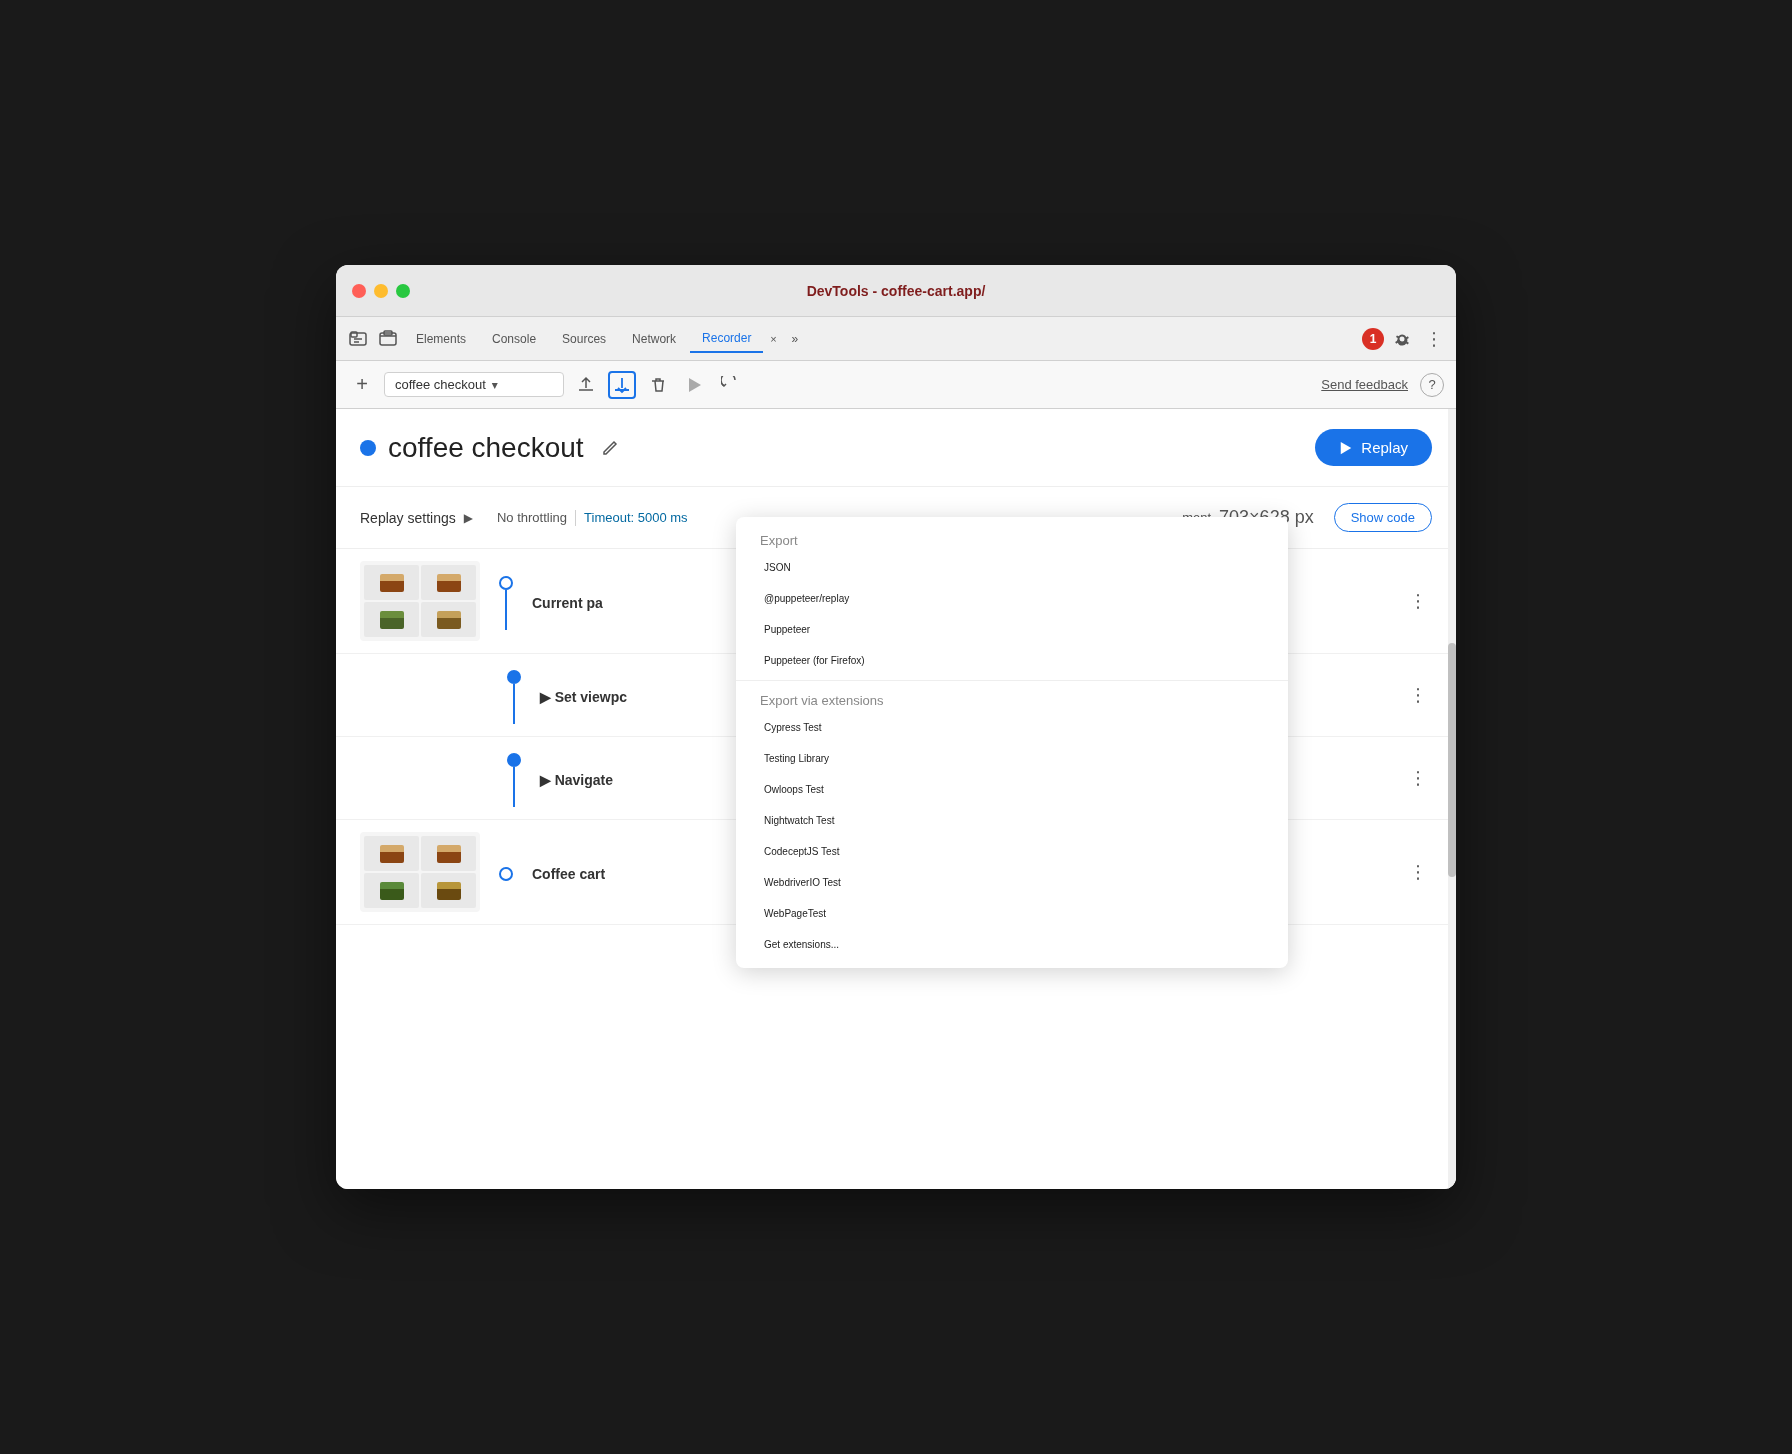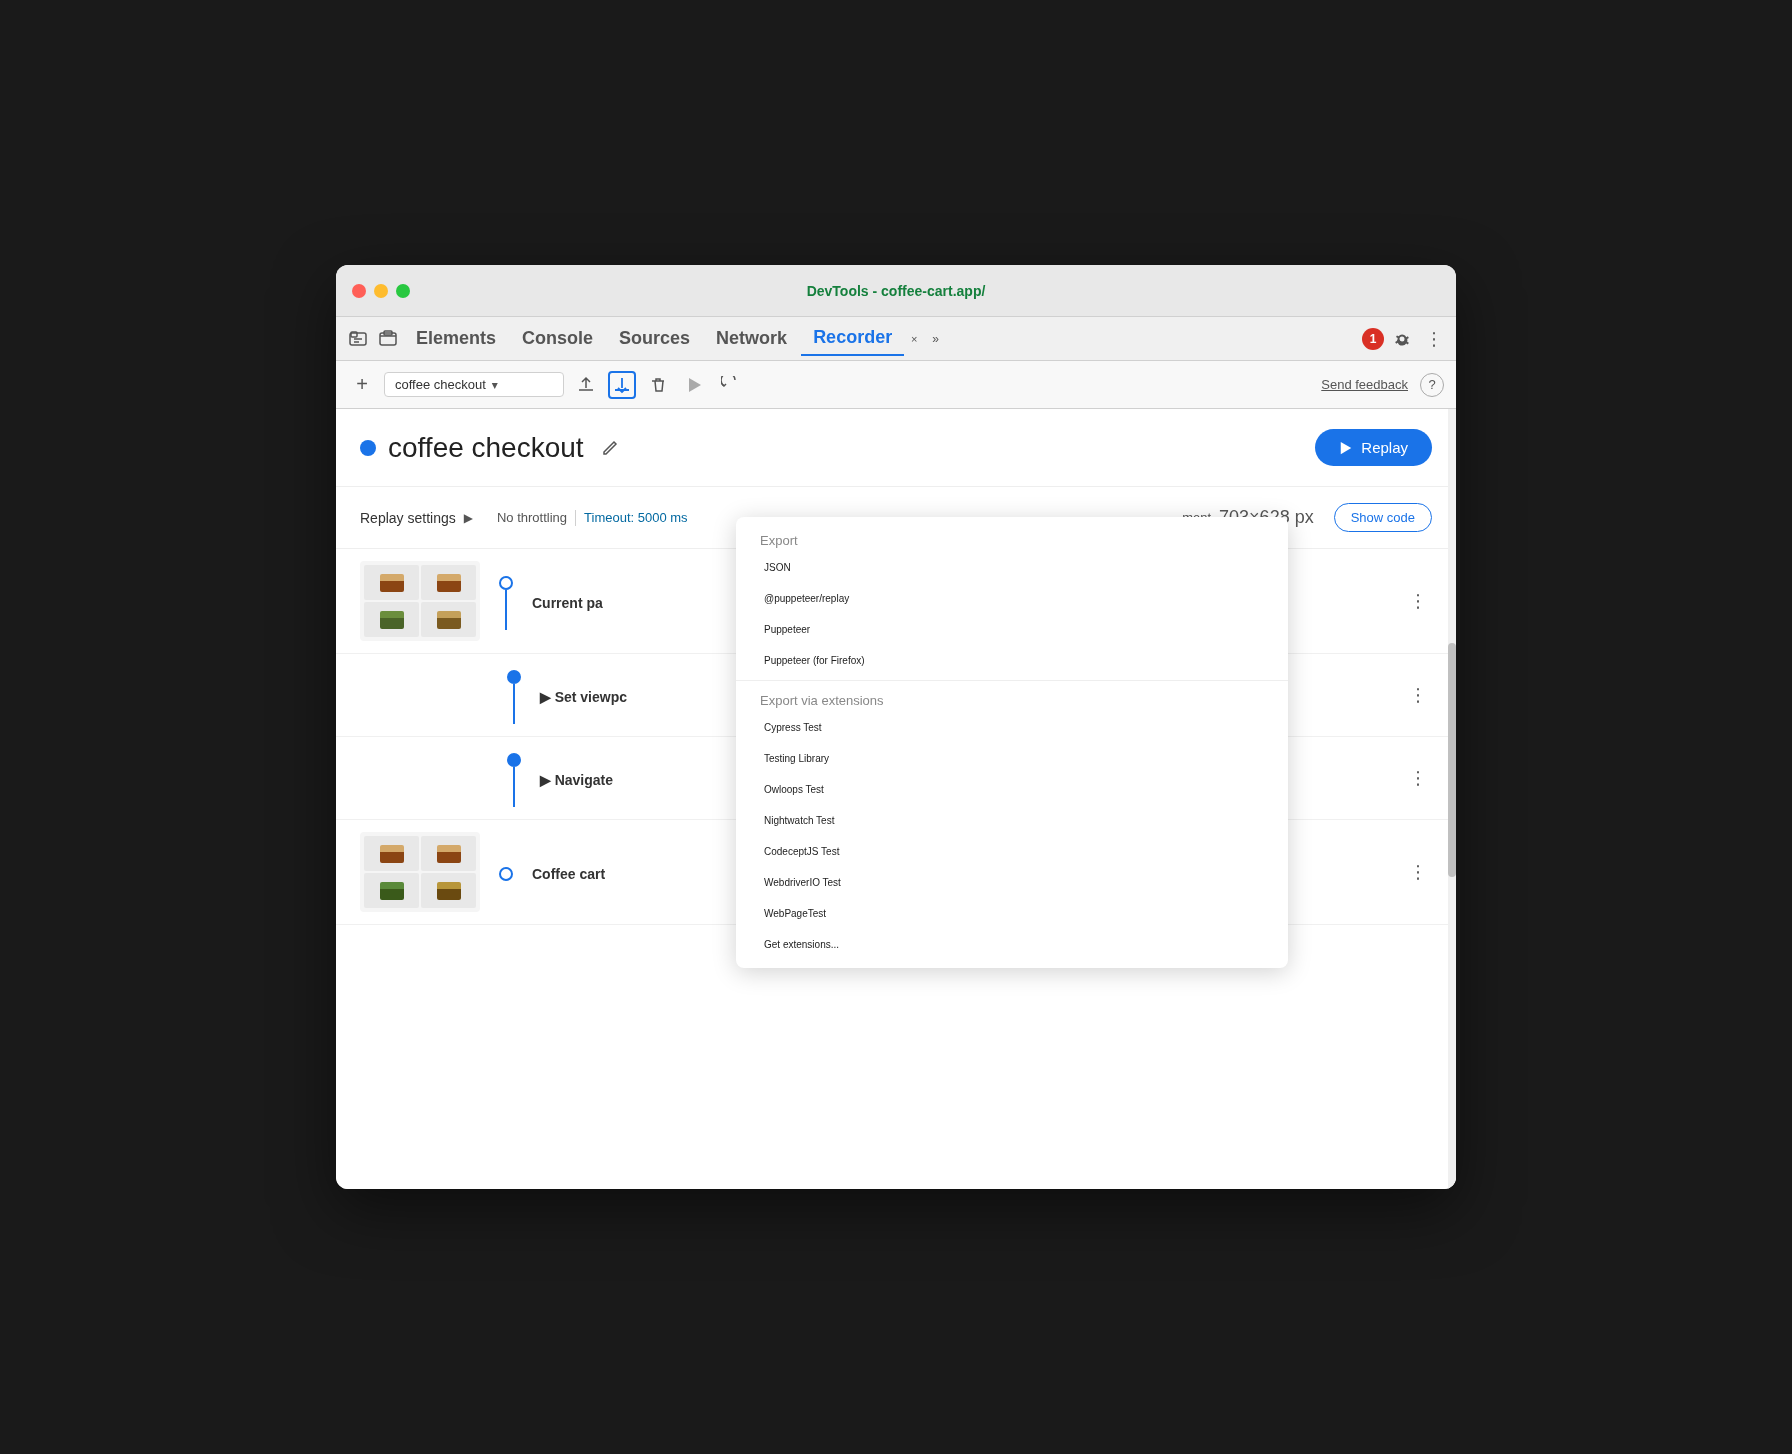--- a/index.html
+++ b/index.html
@@ -38,21 +38,21 @@
       height: 14px;
       border-radius: 50%;
       cursor: pointer;
     }
     .traffic-light.red { background: #ff5f57; }
     .traffic-light.yellow { background: #febc2e; }
     .traffic-light.green { background: #28c840; }
     .titlebar-title {
       font-size: 14px;
       font-weight: 600;
-      color: #15803d;
+      color: #7f1d1d;
     }
     .devtools-tabs {
       background: #f0f0f0;
       display: flex;
       align-items: center;
       padding: 0 8px;
       height: 44px;
       border-bottom: 1px solid #d0d0d0;
       gap: 2px;
     }
@@ -62,26 +62,25 @@
       display: flex;
       align-items: center;
       justify-content: center;
       border-radius: 4px;
       cursor: pointer;
       color: #555;
       font-size: 13px;
     }
     .devtab {
       padding: 6px 12px;
-      font-size: 18px;
+      font-size: 12px;
       color: #555;
       cursor: pointer;
       border-radius: 4px;
       white-space: nowrap;
-      font-weight: bold;
     }
     .devtab.active {
       color: #1a73e8;
       border-bottom: 2px solid #1a73e8;
       border-radius: 0;
     }
     .tabs-right {
       margin-left: auto;
       display: flex;
       align-items: center;

